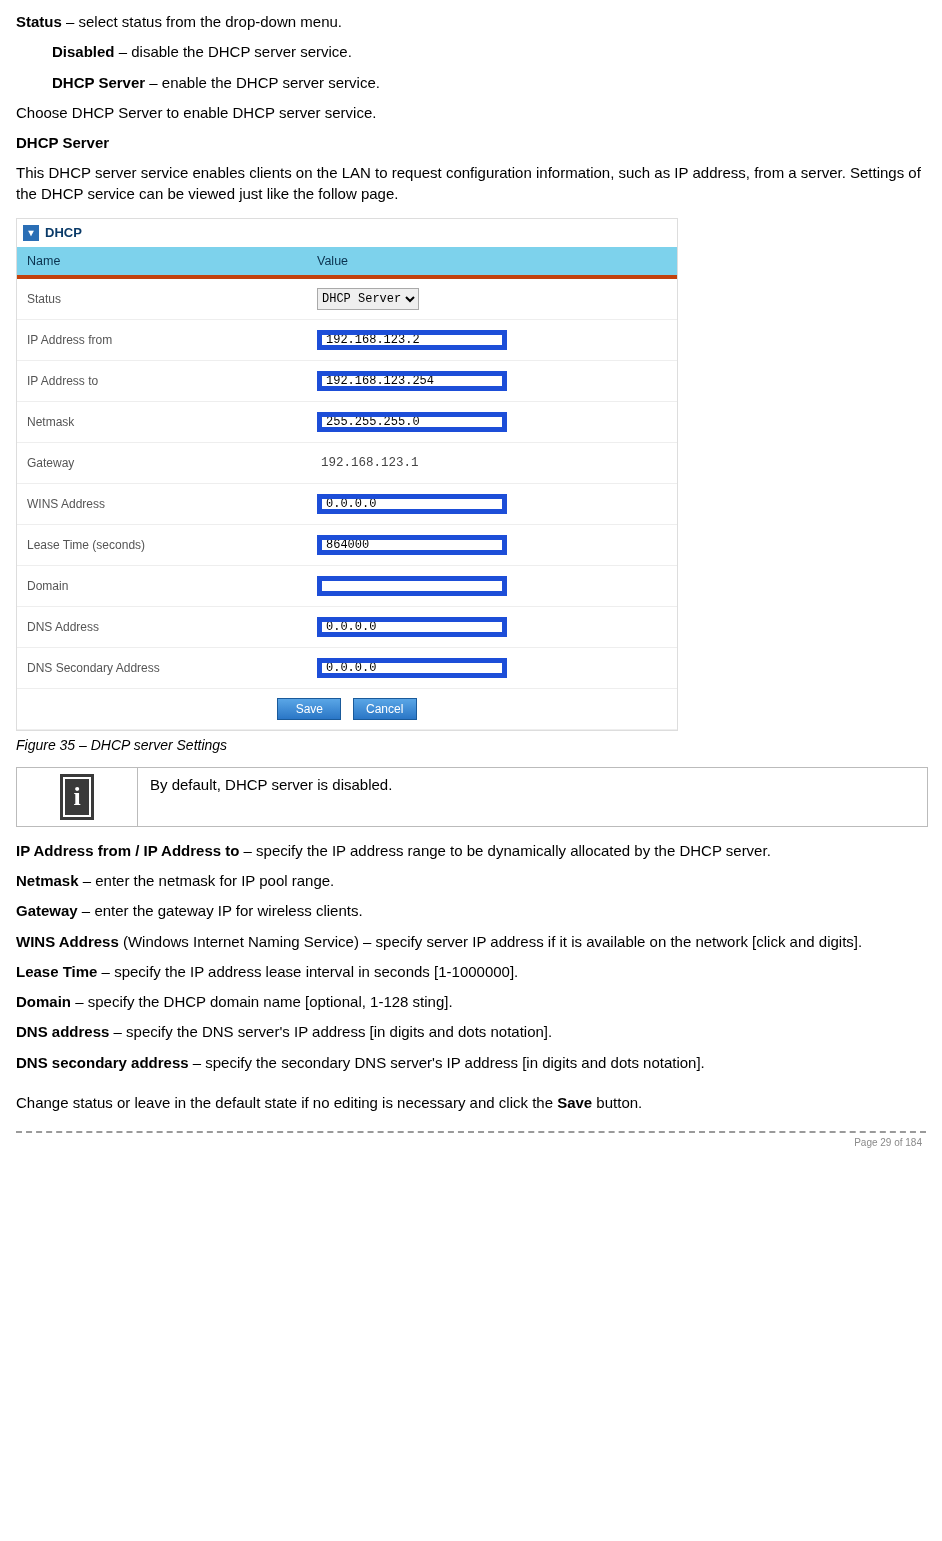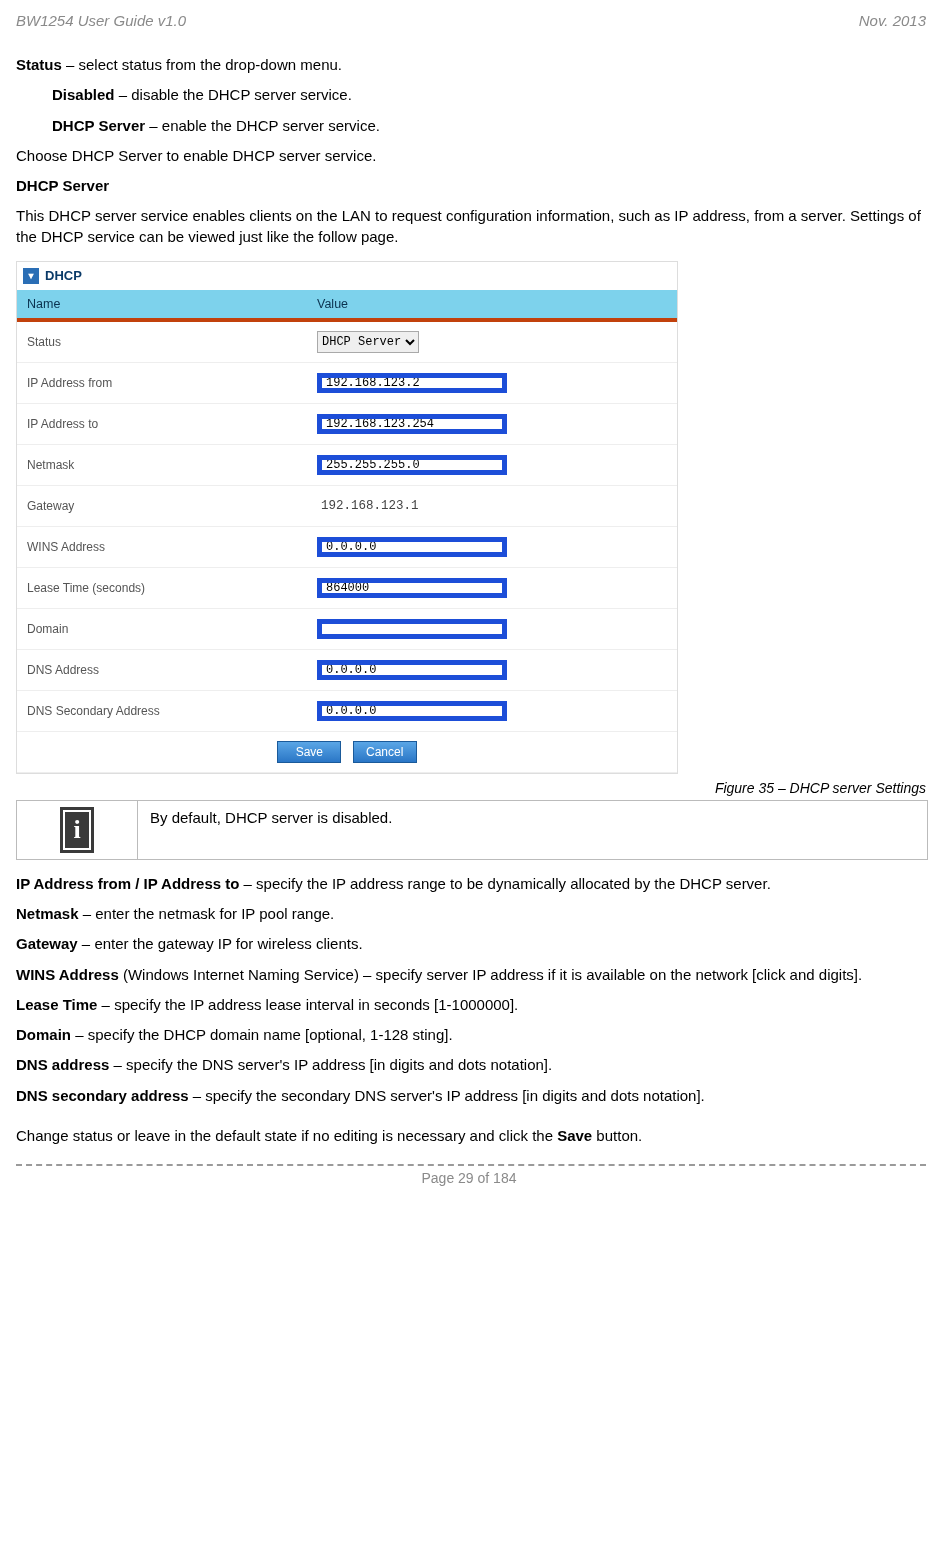--- a/index.html
+++ b/index.html
@@ -114,22 +114,21 @@
     font-size: 12px;
     margin: 0 4px;
     border: 1px solid #1a5a9a;
     background: linear-gradient(#5aa6e6, #2a76c6);
     padding: 0 12px;
     cursor: pointer;
   }
   .figure-caption {
     font-style: italic;
     font-size: 14px;
-    margin: 6px 0 4px 0;
-    text-align: right;
+    margin: 6px 0 14px 0;
   }
   .info-box {
     display: flex;
     border: 1px solid #bbb;
     margin-bottom: 14px;
     width: 100%;
   }
   .info-box .icon-cell {
     width: 120px;
     border-right: 1px solid #bbb;
@@ -155,35 +154,31 @@
     flex: 1;
     padding: 8px 12px;
     font-size: 15px;
   }
   .footer-sep {
     border: none;
     border-top: 2px dashed #9a9a9a;
     margin: 18px 0 4px 0;
   }
   .footer-row {
-    text-align: center;
+    text-align: right;
     color: #8a8a8a;
-    font-size: 14px;
+    font-size: 10px;
     padding-right: 4px;
   }
 </style>
 </head>
 <body>
 
 <div class="page">
 
-  <div class="header-row">
-    <span>BW1254 User Guide v1.0</span>
-    <span>Nov.  2013</span>
-  </div>
 
   <div class="body-text">
     <b>Status</b><span> – select status from the drop-down menu.</span>
   </div>
 
   <div class="body-text indent">
     <b>Disabled</b><span> – disable the DHCP server service.</span>
   </div>
 
   <div class="body-text indent">

